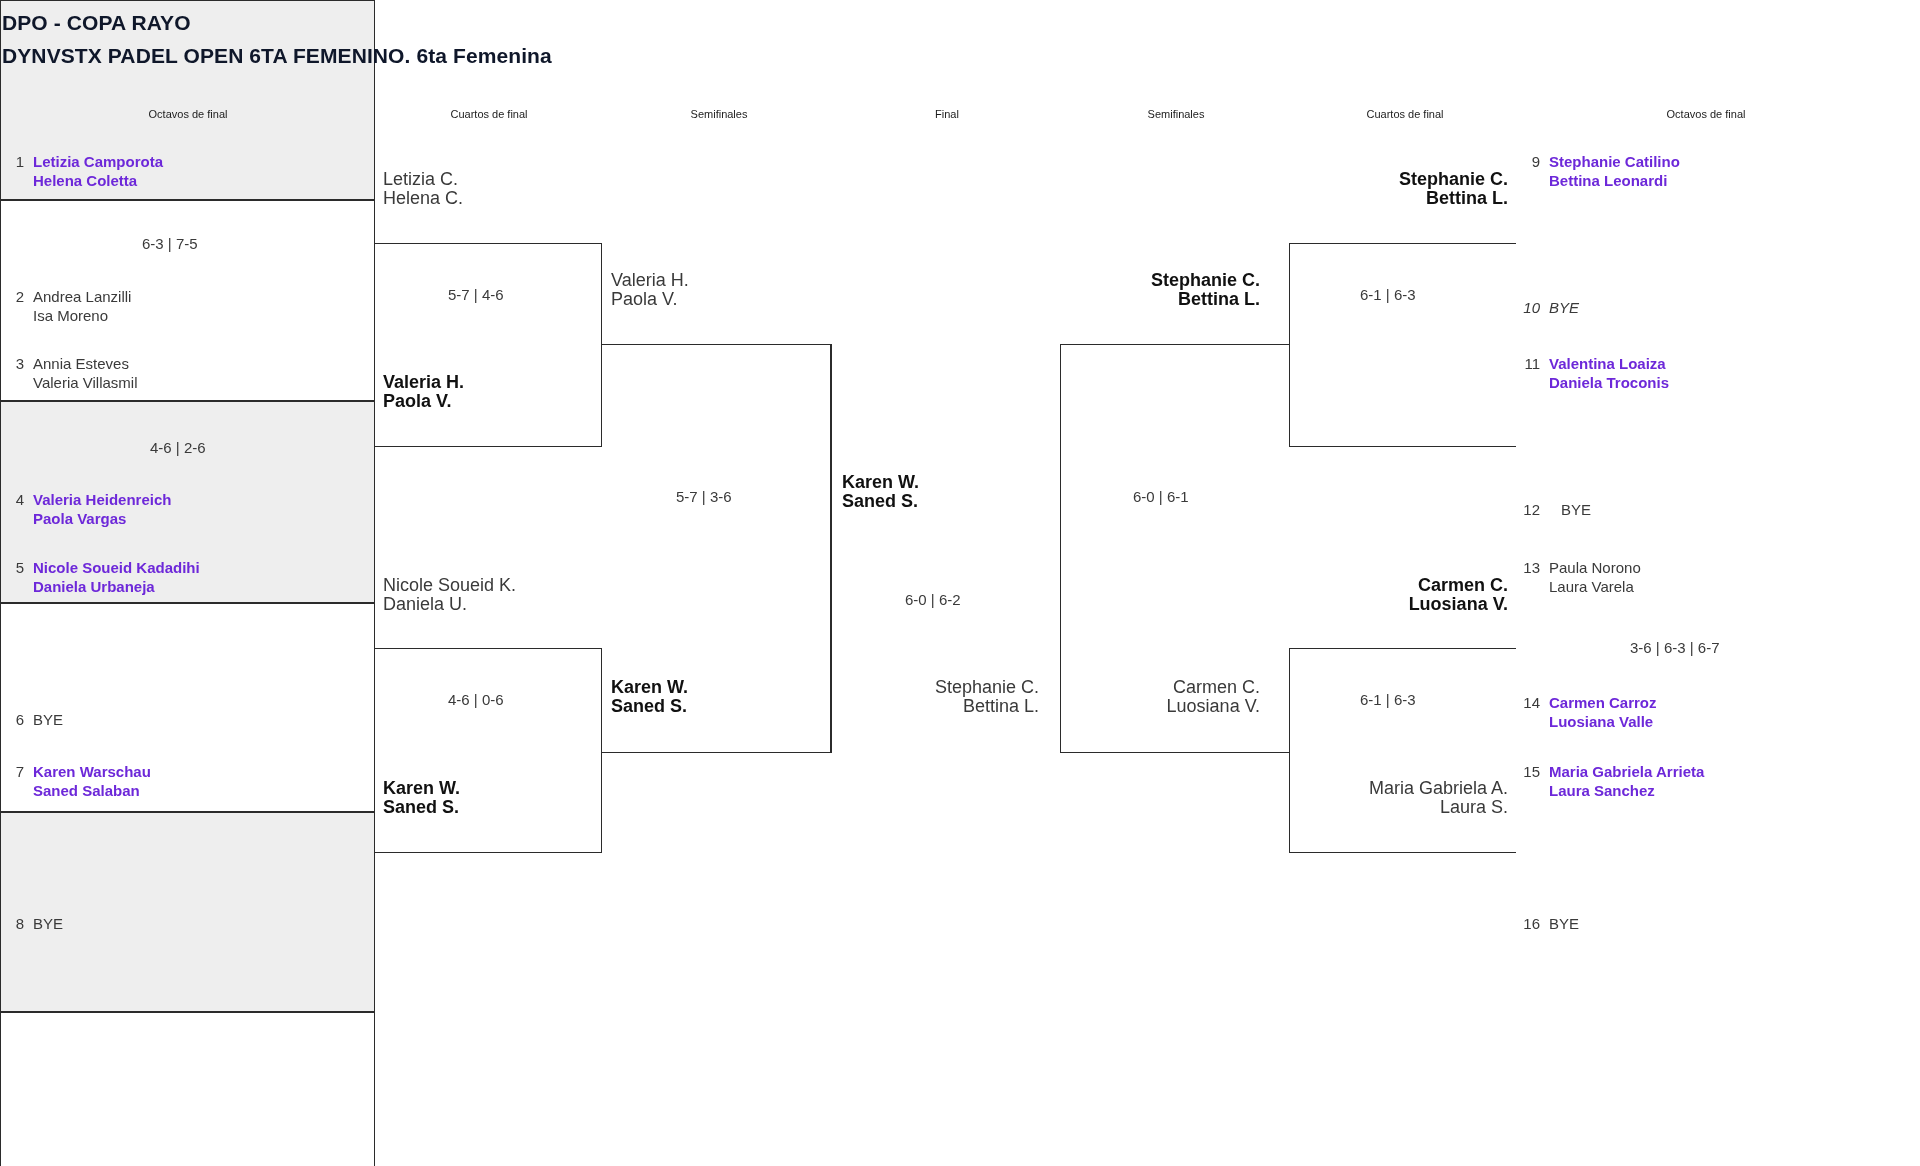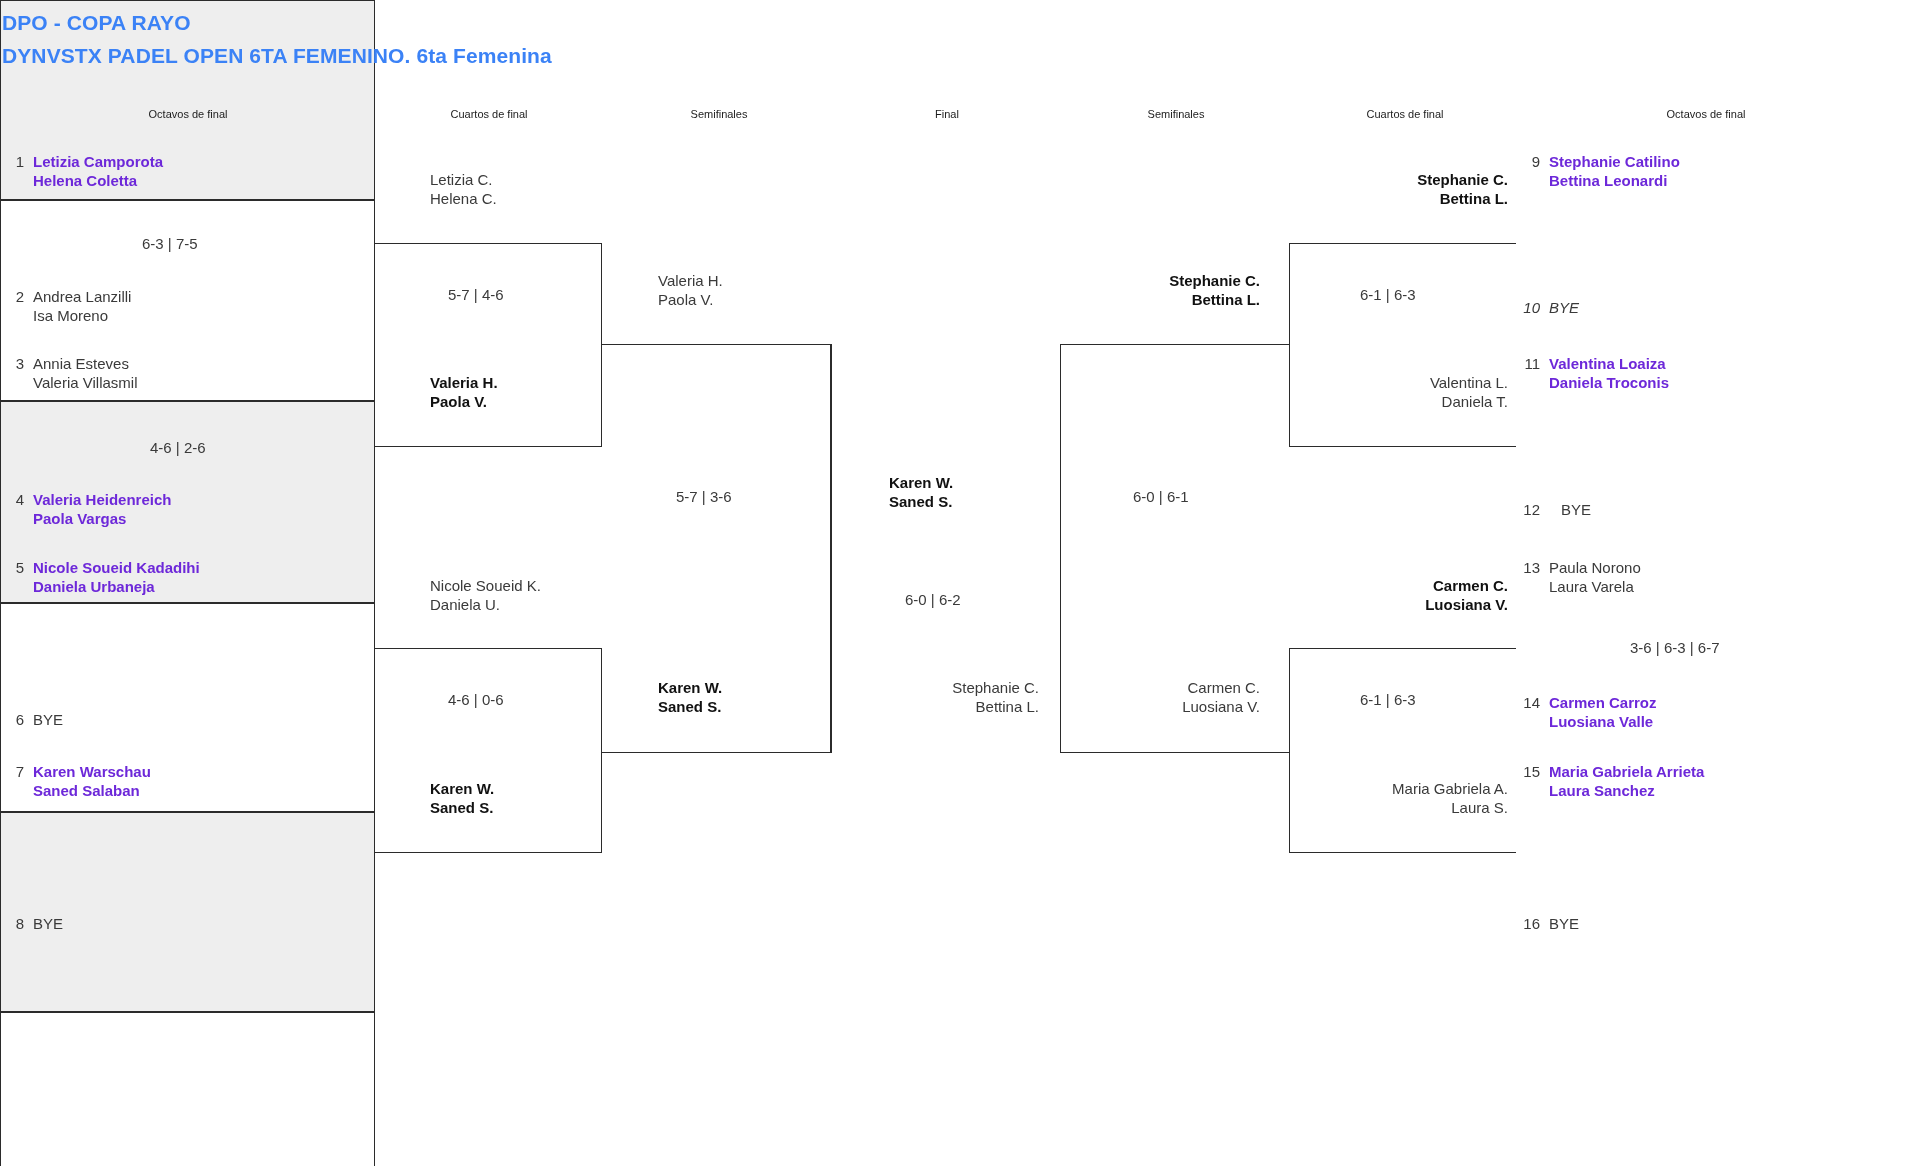--- a/index.html
+++ b/index.html
@@ -9,21 +9,21 @@
     font-family: "Liberation Sans", sans-serif;
     color: #1a1a1a;
     overflow: hidden;
   }
   .page { position: relative; width: 1920px; height: 1166px; }
 
   
   .title-block { position: absolute; left: 2px; top: 6px; }
   .title-line {
     font-size: 21px; font-weight: 700; letter-spacing: .1px;
-    line-height: 33px; color: #3b82f6;
+    line-height: 33px; color: #0f172a;
     white-space: nowrap;
   }
 
   
   .round-head {
     position: absolute; top: 108px;
     font-size: 11px; font-weight: 400; color: #1c1c1c;
     text-align: center; white-space: nowrap;
     transform: translateX(-50%);
   }
@@ -41,21 +41,21 @@
     font-size: 15px; color: #3a3a3a; width: 20px;
     text-align: right; flex: 0 0 20px; line-height: 19px;
   }
   .seed-names { margin-left: 9px; line-height: 19px; }
   .seed-names .n { font-size: 15px; color: #3a3a3a; white-space: nowrap; display:block; }
   .seed-row.win .seed-names .n { color: #6d28d9; font-weight: 700; }
   .seed-row.bye .seed-names .n { color: #3a3a3a; font-weight: 400; }
 
   
   .nm { position: absolute; line-height: 19px; white-space: nowrap; }
-  .nm .n { font-size: 15px; color: #3a3a3a; display: block; margin-left: 47px; }
+  .nm .n { font-size: 18px; color: #3a3a3a; display: block; }
   .nm.win .n { color: #111; font-weight: 700; }
   .nm.ralign { text-align: right; }
 
   
   .score {
     position: absolute; font-size: 15px; color: #3a3a3a;
     white-space: nowrap; line-height: 19px;
   }
 
   
@@ -207,24 +207,20 @@
 
   <div class="score" style="left:1133px; top:487px;">6-0 | 6-1</div>
 
   <div class="conn no-right" style="left:1289px; top:243px; width:227px; height:204px;"></div>
   <div class="conn no-right" style="left:1289px; top:648px; width:227px; height:205px;"></div>
 
   <div class="nm ralign win" style="left:1258px; top:170px; width:250px;">
     <span class="n">Stephanie C.</span>
     <span class="n">Bettina L.</span>
   </div>
-  <div class="nm ralign" style="left:1258px; top:373px; width:250px;">
-    <span class="n">Valentina L.</span>
-    <span class="n">Daniela T.</span>
-  </div>
   <div class="nm ralign win" style="left:1258px; top:576px; width:250px;">
     <span class="n">Carmen C.</span>
     <span class="n">Luosiana V.</span>
   </div>
   <div class="nm ralign" style="left:1258px; top:779px; width:250px;">
     <span class="n">Maria Gabriela A.</span>
     <span class="n">Laura S.</span>
   </div>
 
   <div class="score" style="left:1360px; top:285px;">6-1 | 6-3</div>

